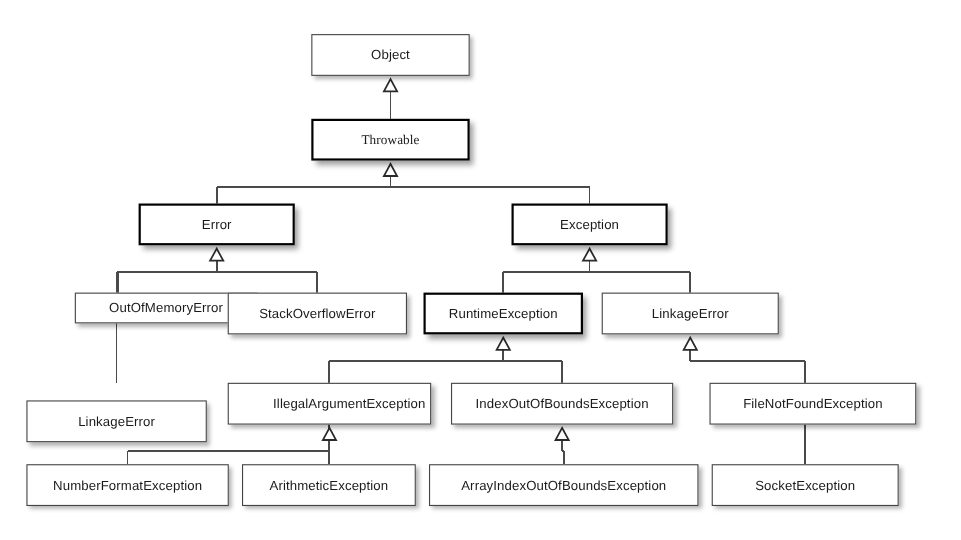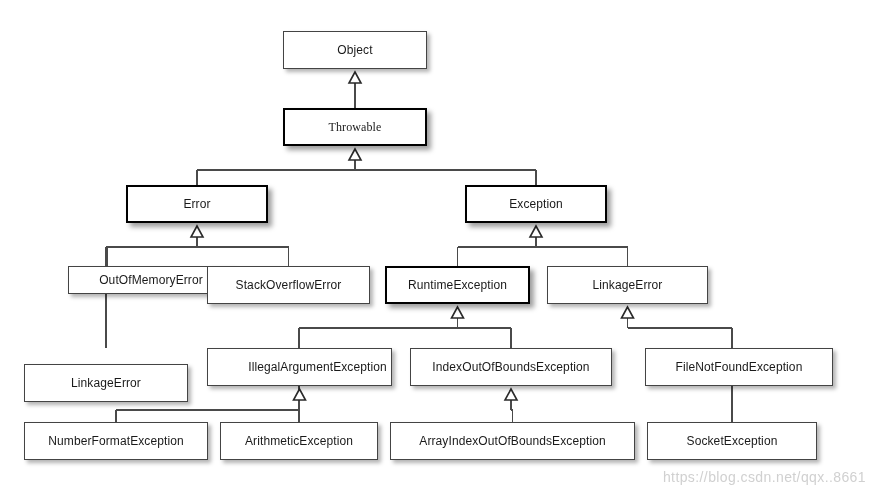--- a/index.html
+++ b/index.html
@@ -162,14 +162,13 @@
       <div class="node" style="left: 220px; top: 422px; width: 158px; height: 38px;">
         <span class="node-label">ArithmeticException</span>
       </div>
       <div class="node" style="left: 390px; top: 422px; width: 245px; height: 38px;">
         <span class="node-label">ArrayIndexOutOfBoundsException</span>
       </div>
       <div class="node" style="left: 647px; top: 422px; width: 170px; height: 38px;">
         <span class="node-label">SocketException</span>
       </div>
     </div>
-  <div id="watermark">https://blog.csdn.net/qqx..8661</div>
 </div>
 
 </body></html>

